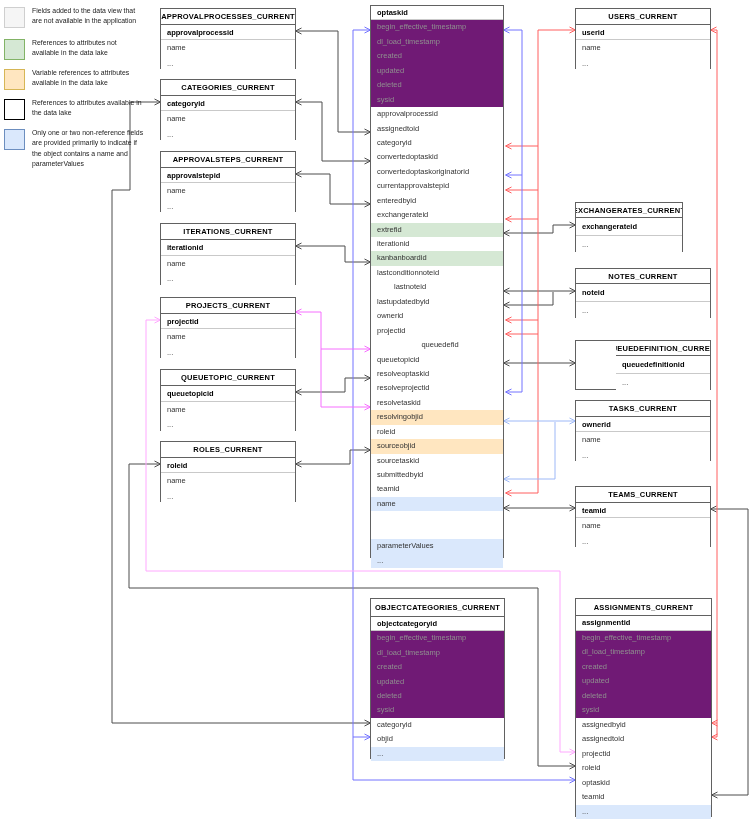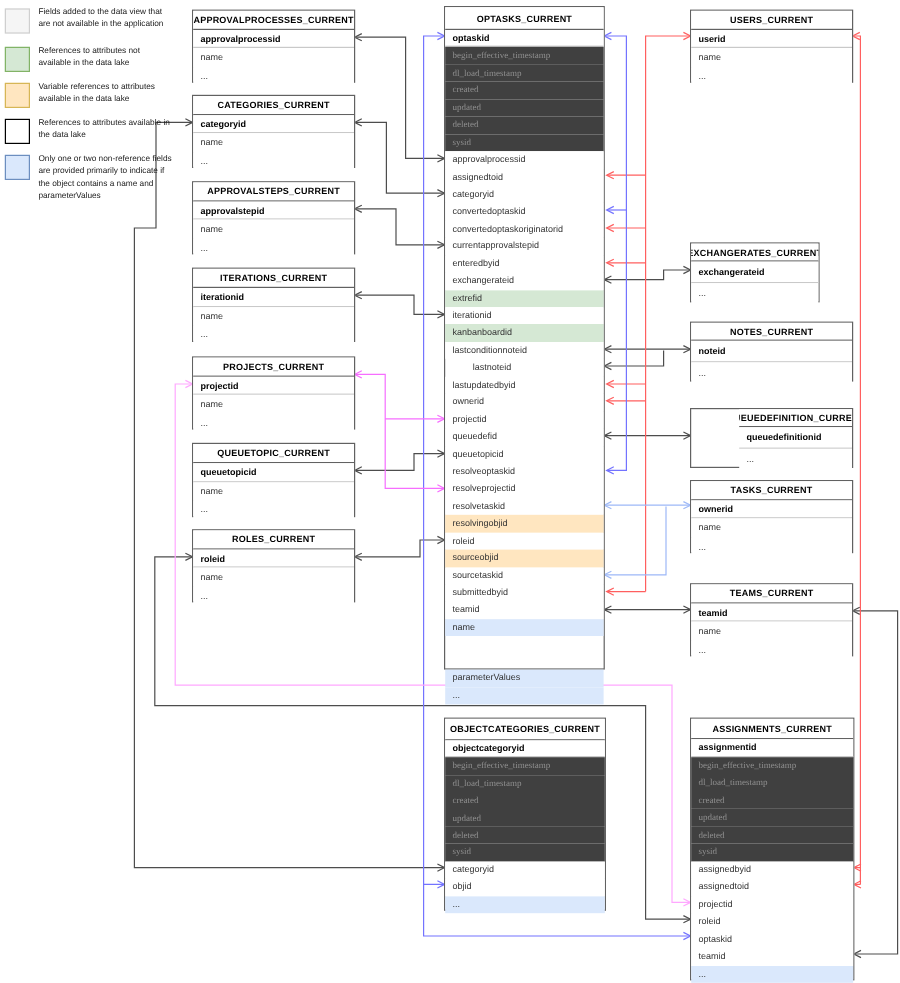--- a/index.html
+++ b/index.html
@@ -7,21 +7,21 @@
        font-family:"Liberation Sans", sans-serif;}
   #diagram{position:absolute;inset:0;}
   #wires{position:absolute;left:0;top:0;z-index:1;}
   .tbl{position:absolute;background:#fff;border:1px solid #616161;box-sizing:border-box;z-index:2;}
   .tbl .hdr{font-weight:bold;text-align:center;border-bottom:1px solid #616161;
             font-size:7.5px;letter-spacing:.2px;color:#000;background:#fff;
             display:flex;align-items:center;justify-content:center;white-space:nowrap;overflow:hidden;}
   .row{font-size:7.5px;padding-left:6px;white-space:nowrap;overflow:hidden;box-sizing:border-box;color:#333;}
   .row.bold{font-weight:bold;color:#000;}
   .row.sep{border-bottom:1px solid #c9c9c9;}
-  .row.g{background:#404040;color:#8f8f8f;font-family:Liberation Serif, serif;}
+  .row.g{background:#701a75;color:#8f8f8f;}
   .row.gr{background:#d5e8d4;}
   .row.y{background:#ffe6c0;}
   .row.b{background:#dae8fc;}
   .row.w{background:#ffffff;}
   
   #legend{position:absolute;left:4px;top:5px;width:150px;z-index:2;}
   .lg-item{position:absolute;left:0;}
   .lg-sw{position:absolute;left:0;top:1px;width:21px;height:21px;box-sizing:border-box;}
   .sw-gray{background:#f5f5f5;border:1px solid #cfcfcf;}
   .sw-green{background:#d5e8d4;border:1px solid #82b366;}
@@ -157,21 +157,20 @@
         <div class="row w" style="height: 15.6px; line-height: 15.6px;">name</div>
         <div class="row w" style="height: 15.6px; line-height: 15.6px;">...</div>
       </div>
       <div class="tbl" style="left: 160px; top: 441px; width: 136px; height: 61px;">
         <div class="hdr" style="height: 15px;">ROLES_CURRENT</div>
         <div class="row w bold sep" style="height: 15.3px; line-height: 15.3px;">roleid</div>
         <div class="row w" style="height: 15.3px; line-height: 15.3px;">name</div>
         <div class="row w" style="height: 15.3px; line-height: 15.3px;">...</div>
       </div>
       <div class="tbl" style="left: 370px; top: 5px; width: 134px; height: 553px;">
-        <div class="hdr" style="height: 18px;">OPTASKS_CURRENT</div>
         <div class="row w bold sep" style="height: 14.45px; line-height: 14.45px;">optaskid</div>
         <div class="row g" style="height: 14.45px; line-height: 14.45px;">begin_effective_timestamp</div>
         <div class="row g" style="height: 14.45px; line-height: 14.45px;">dl_load_timestamp</div>
         <div class="row g" style="height: 14.45px; line-height: 14.45px;">created</div>
         <div class="row g" style="height: 14.45px; line-height: 14.45px;">updated</div>
         <div class="row g" style="height: 14.45px; line-height: 14.45px;">deleted</div>
         <div class="row g" style="height: 14.45px; line-height: 14.45px;">sysid</div>
         <div class="row w" style="height: 14.45px; line-height: 14.45px;">approvalprocessid</div>
         <div class="row w" style="height: 14.45px; line-height: 14.45px;">assignedtoid</div>
         <div class="row w" style="height: 14.45px; line-height: 14.45px;">categoryid</div>
@@ -181,21 +180,21 @@
         <div class="row w" style="height: 14.45px; line-height: 14.45px;">enteredbyid</div>
         <div class="row w" style="height: 14.45px; line-height: 14.45px;">exchangerateid</div>
         <div class="row gr" style="height: 14.45px; line-height: 14.45px;">extrefid</div>
         <div class="row w" style="height: 14.45px; line-height: 14.45px;">iterationid</div>
         <div class="row gr" style="height: 14.45px; line-height: 14.45px;">kanbanboardid</div>
         <div class="row w" style="height: 14.45px; line-height: 14.45px;">lastconditionnoteid</div>
         <div class="row w" style="height: 14.45px; line-height: 14.45px; margin-left: 17px;">lastnoteid</div>
         <div class="row w" style="height: 14.45px; line-height: 14.45px;">lastupdatedbyid</div>
         <div class="row w" style="height: 14.45px; line-height: 14.45px;">ownerid</div>
         <div class="row w" style="height: 14.45px; line-height: 14.45px;">projectid</div>
-        <div class="row w" style="height: 14.45px; line-height: 14.45px;">queuedefid</div>
+        <div class="row w" style="height: 14.45px; line-height: 14.45px; text-align: center;">queuedefid</div>
         <div class="row w" style="height: 14.45px; line-height: 14.45px;">queuetopicid</div>
         <div class="row w" style="height: 14.45px; line-height: 14.45px;">resolveoptaskid</div>
         <div class="row w" style="height: 14.45px; line-height: 14.45px;">resolveprojectid</div>
         <div class="row w" style="height: 14.45px; line-height: 14.45px;">resolvetaskid</div>
         <div class="row y" style="height: 14.45px; line-height: 14.45px;">resolvingobjid</div>
         <div class="row w" style="height: 14.45px; line-height: 14.45px;">roleid</div>
         <div class="row y" style="height: 14.45px; line-height: 14.45px;">sourceobjid</div>
         <div class="row w" style="height: 14.45px; line-height: 14.45px;">sourcetaskid</div>
         <div class="row w" style="height: 14.45px; line-height: 14.45px;">submittedbyid</div>
         <div class="row w" style="height: 14.45px; line-height: 14.45px;">teamid</div>

